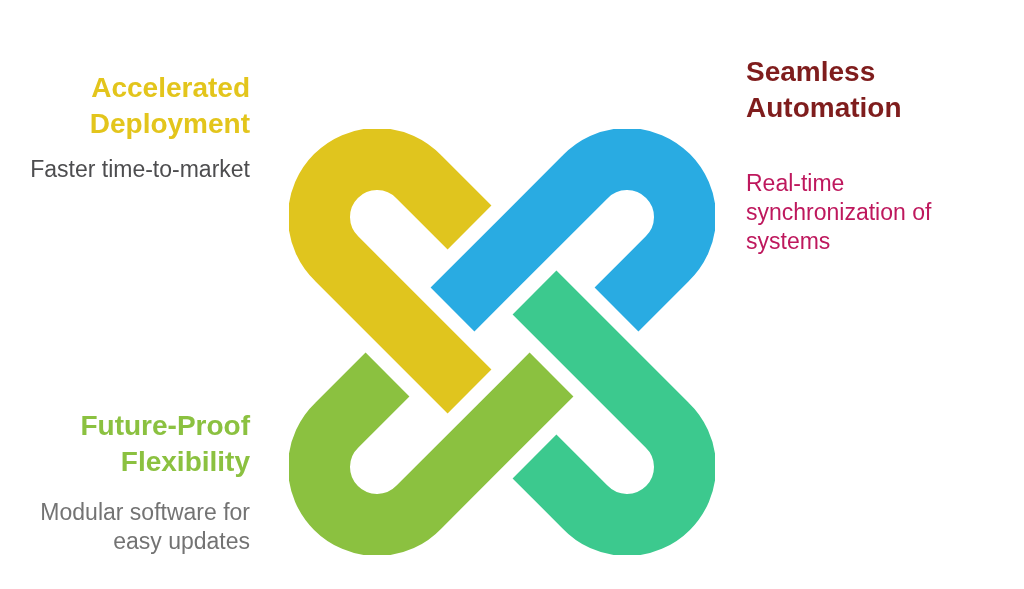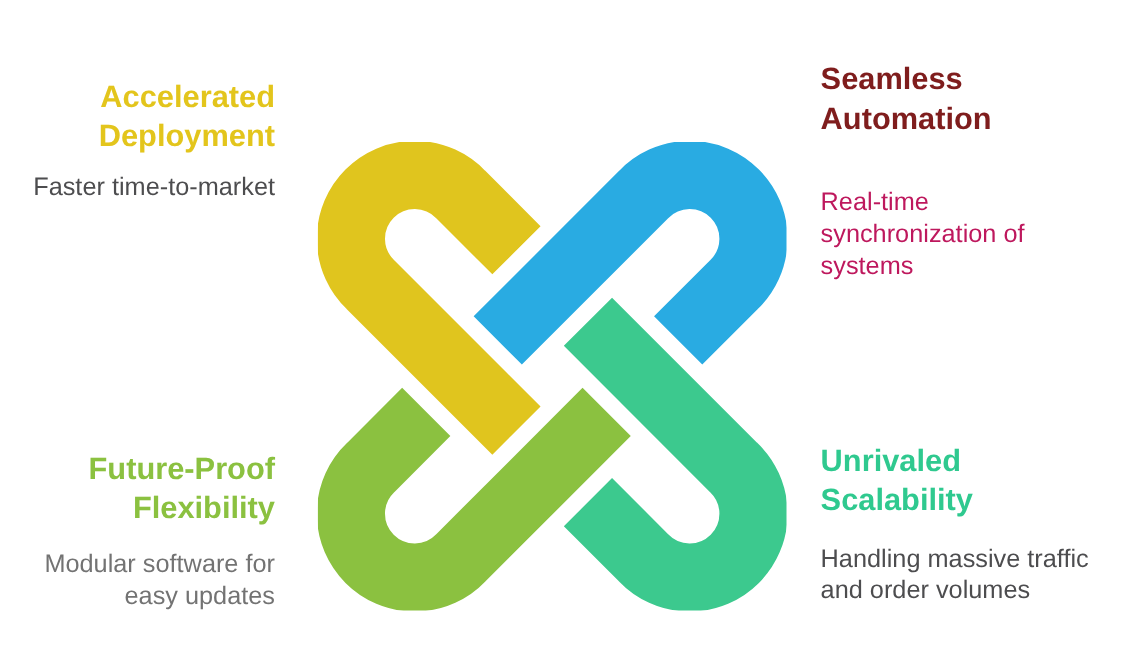--- a/index.html
+++ b/index.html
@@ -62,26 +62,20 @@
 systems</p>
   </div>
 
   <div class="section pos-bl">
     <h2 class="title" style="color: rgb(139, 193, 64);">Future-Proof
 Flexibility</h2>
     <p class="desc" style="color: #737373;">Modular software for
 easy updates</p>
   </div>
 
-  <div class="section pos-br">
-    <h2 class="title" style="color: rgb(47, 201, 143);">Unrivaled
-Scalability</h2>
-    <p class="desc" style="color: rgb(77, 77, 79);">Handling massive traffic
-and order volumes</p>
-  </div>
 
   <div class="knot-wrap">
     <svg viewBox="-213 -213 426 426" xmlns="http://www.w3.org/2000/svg">
       <g fill="none" stroke-width="62" stroke-linecap="butt">
         <path d="M -32.5 49.5 L -165 -83 A 58 58 0 1 1 -83 -165 L -32.5 -114.5" stroke="#E0C51E"></path>
         <path transform="rotate(90)" d="M -32.5 49.5 L -165 -83 A 58 58 0 1 1 -83 -165 L -32.5 -114.5" stroke="#29ABE2"></path>
         <path transform="rotate(180)" d="M -32.5 49.5 L -165 -83 A 58 58 0 1 1 -83 -165 L -32.5 -114.5" stroke="#3CC98E"></path>
         <path transform="rotate(270)" d="M -32.5 49.5 L -165 -83 A 58 58 0 1 1 -83 -165 L -32.5 -114.5" stroke="#8BC140"></path>
       </g>
     </svg>

